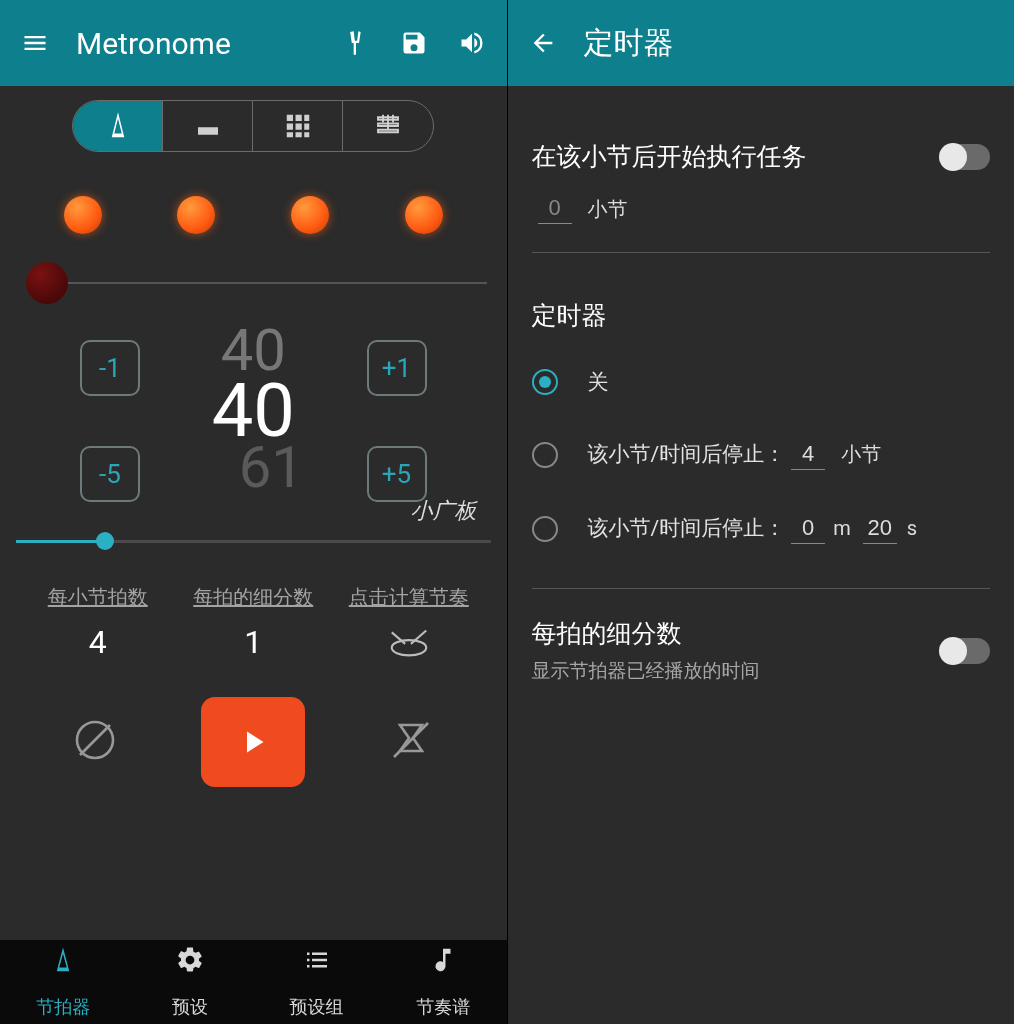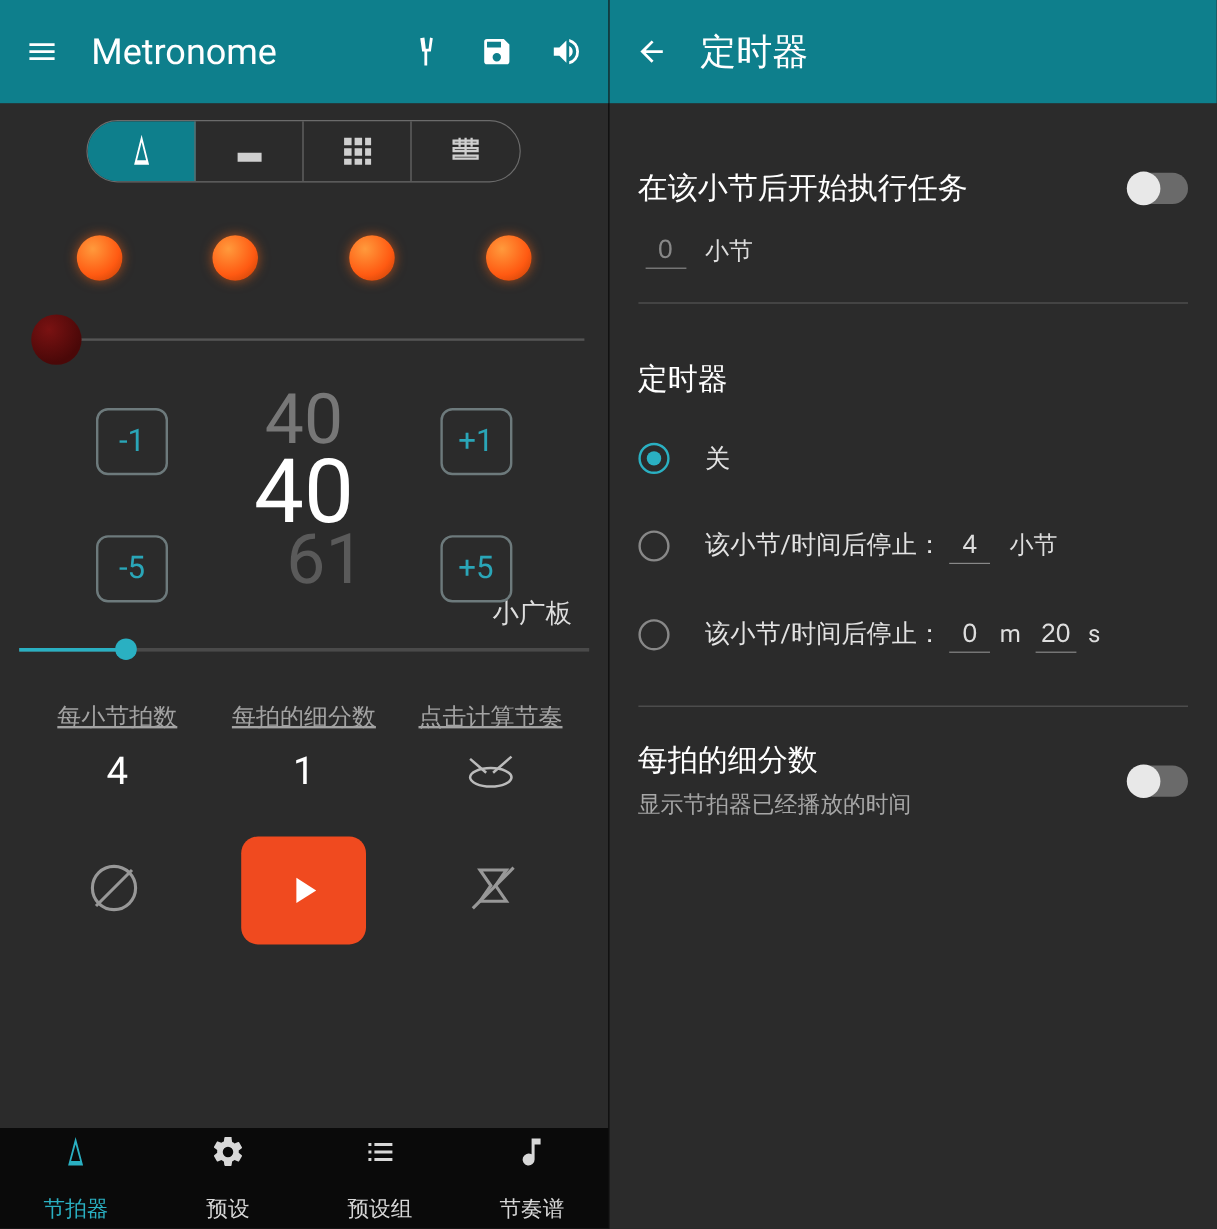--- a/index.html
+++ b/index.html
@@ -85,21 +85,21 @@
     border-radius: 10px;
     display: flex; align-items: center; justify-content: center;
     font-size: 26px; color: #2aa6b8;
     cursor: pointer; background: transparent;
   }
   .bpm-btn.m1 { left: 80px; top: 26px; }
   .bpm-btn.p1 { right: 80px; top: 26px; }
   .bpm-btn.m5 { left: 80px; top: 132px; }
   .bpm-btn.p5 { right: 80px; top: 132px; }
 
-  .tempo-label { text-align: right; padding: 6px 30px 0 0; font-size: 22px; color: #ddd; }
+  .tempo-label { text-align: right; padding: 6px 30px 0 0; font-size: 22px; color: #ddd; font-style: italic; }
 
   
   .slider-wrap { padding: 8px 16px 0; position: relative; height: 34px; }
   .slider-track { height: 3px; background: #4a4a4a; position: absolute; left: 16px; right: 16px; top: 14px; }
   .slider-fill  { height: 3px; background: #2ab0c2; position: absolute; left: 16px; top: 14px; width: 86px; }
   .slider-thumb { width: 18px; height: 18px; border-radius: 50%; background: #2ab0c2; position: absolute; top: 6px; left: 96px; cursor: pointer; }
 
   
   .triple { display: flex; padding: 24px 20px 0; }
   .triple .cell { flex: 1; text-align: center; }

